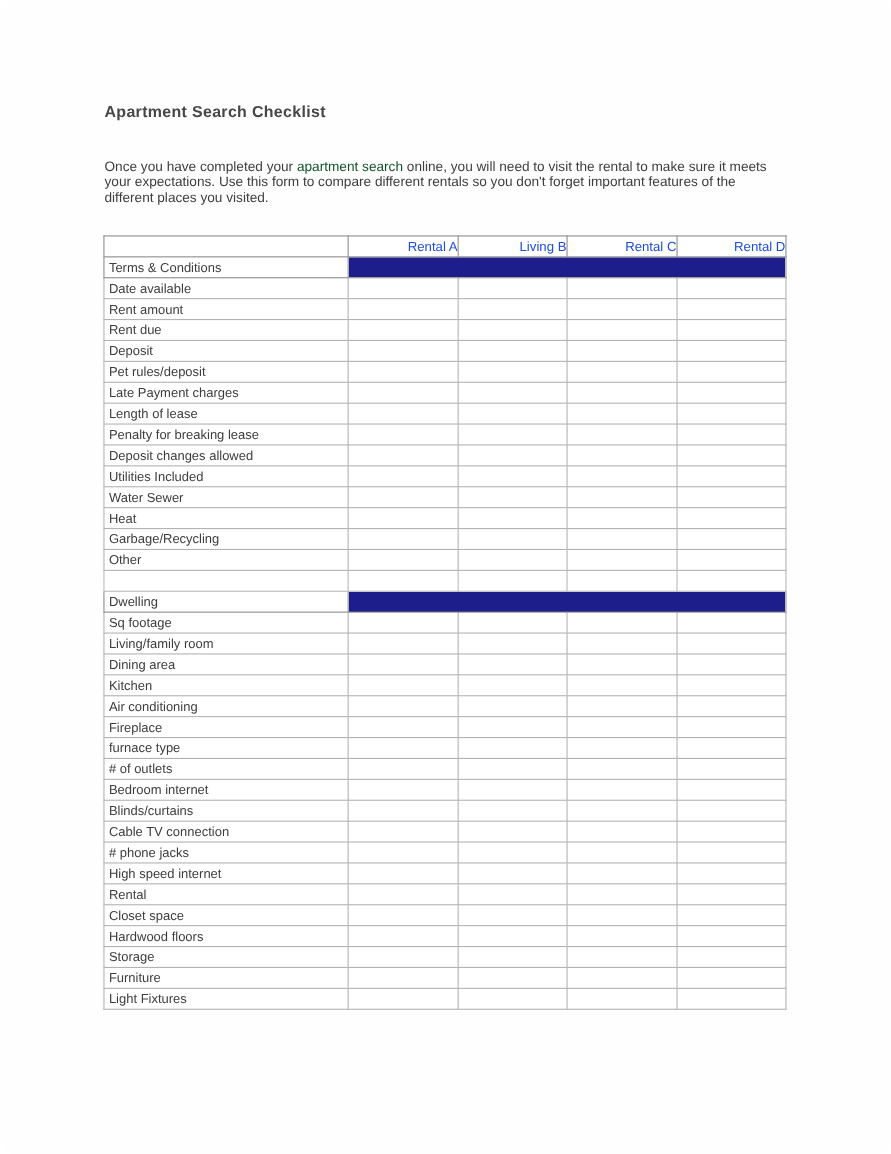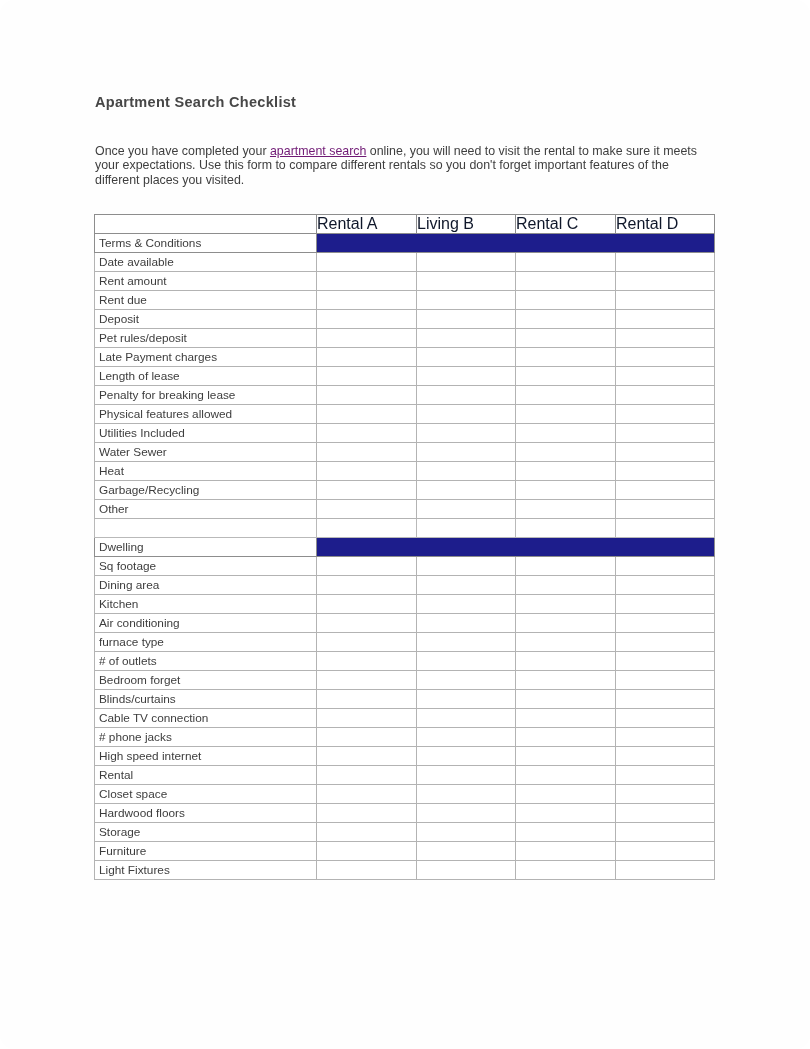--- a/index.html
+++ b/index.html
@@ -28,22 +28,21 @@
   .intro {
     position: absolute;
     left: 95px;
     top: 144px;
     width: 620px;
     font-size: 12.4px;
     line-height: 14.3px;
     color: #3e3e3e;
   }
   .intro a {
-    color: #701a75;
-    text-decoration: underline;
+    color: #14532d;
     cursor: pointer;
   }
   table.checklist {
     position: absolute;
     left: 94px;
     top: 214px;
     width: 620px;
     border-collapse: collapse;
     table-layout: fixed;
     border: 1px solid #898989;
@@ -53,23 +52,23 @@
     border: 1px solid #b3b3b3;
     font-size: 11.8px;
     color: #3d3d3d;
     padding: 0 2px 0 4px;
     overflow: hidden;
     white-space: nowrap;
     background: #ffffff;
   }
   tr.header-row td {
     border-color: #8d8d8d;
-    text-align: left;
-    font-size: 16px;
-    color: #0f172a;
+    text-align: right;
+    font-size: 12px;
+    color: #1d4ed8;
     padding: 0;
   }
   tr.section-row td {
     border-color: #8d8d8d;
   }
   tr.section-row td.section-bar {
     border-color: #8d8d8d;
   }
   tr.spacer-row td {
     border-color: #b9b9b9;
@@ -154,21 +153,21 @@
           <td></td>
         </tr>
         <tr>
           <td>Penalty for breaking lease</td>
           <td></td>
           <td></td>
           <td></td>
           <td></td>
         </tr>
         <tr>
-          <td>Physical features allowed</td>
+          <td>Deposit changes allowed</td>
           <td></td>
           <td></td>
           <td></td>
           <td></td>
         </tr>
         <tr>
           <td>Utilities Included</td>
           <td></td>
           <td></td>
           <td></td>
@@ -214,20 +213,27 @@
           <td class="section-bar" colspan="4" style="background: rgb(29, 29, 140);"></td>
         </tr>
         <tr>
           <td>Sq footage</td>
           <td></td>
           <td></td>
           <td></td>
           <td></td>
         </tr>
         <tr>
+          <td>Living/family room</td>
+          <td></td>
+          <td></td>
+          <td></td>
+          <td></td>
+        </tr>
+        <tr>
           <td>Dining area</td>
           <td></td>
           <td></td>
           <td></td>
           <td></td>
         </tr>
         <tr>
           <td>Kitchen</td>
           <td></td>
           <td></td>
@@ -235,35 +241,42 @@
           <td></td>
         </tr>
         <tr>
           <td>Air conditioning</td>
           <td></td>
           <td></td>
           <td></td>
           <td></td>
         </tr>
         <tr>
+          <td>Fireplace</td>
+          <td></td>
+          <td></td>
+          <td></td>
+          <td></td>
+        </tr>
+        <tr>
           <td>furnace type</td>
           <td></td>
           <td></td>
           <td></td>
           <td></td>
         </tr>
         <tr>
           <td># of outlets</td>
           <td></td>
           <td></td>
           <td></td>
           <td></td>
         </tr>
         <tr>
-          <td>Bedroom forget</td>
+          <td>Bedroom internet</td>
           <td></td>
           <td></td>
           <td></td>
           <td></td>
         </tr>
         <tr>
           <td>Blinds/curtains</td>
           <td></td>
           <td></td>
           <td></td>

